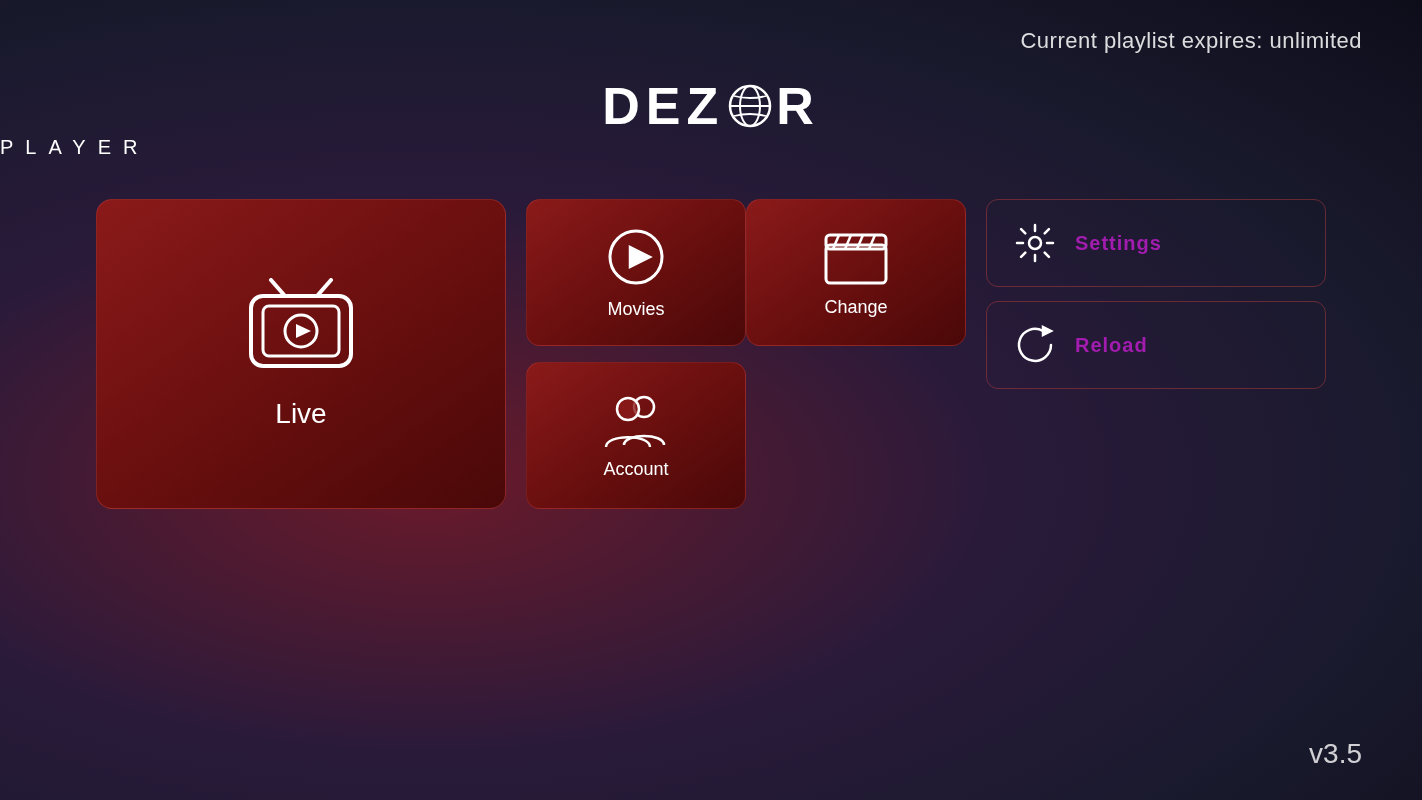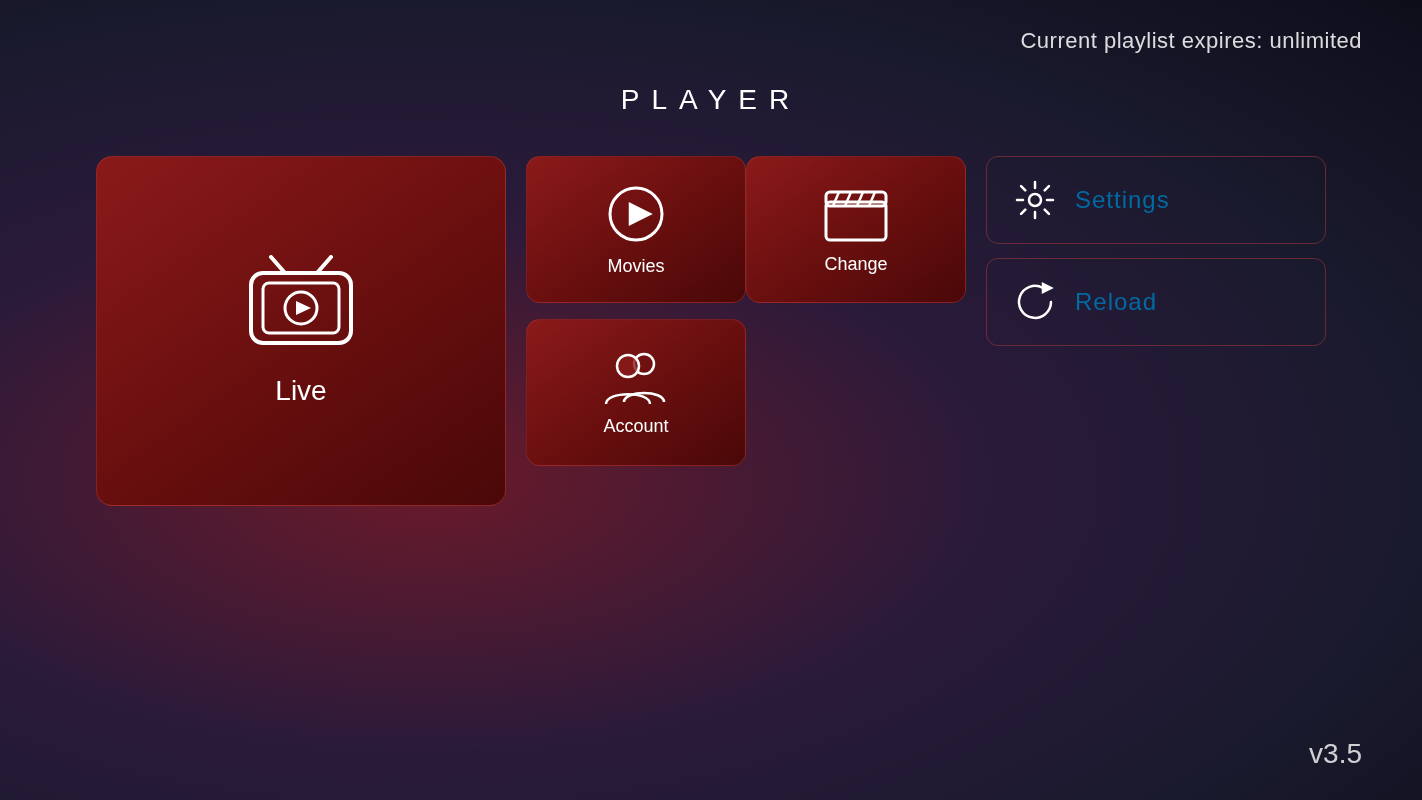--- a/index.html
+++ b/index.html
@@ -44,26 +44,26 @@
 
     .logo-text .globe-icon {
       display: inline-block;
       width: 48px;
       height: 48px;
       margin: 0 2px;
       vertical-align: middle;
     }
 
     .logo-sub {
-      font-size: 28px;
+      font-size: 20px;
       font-weight: 400;
       letter-spacing: 12px;
       color: white;
       margin-top: 4px;
-      text-align: center;
+      text-align: left;
     }
 
     .main-grid {
       display: flex;
       justify-content: center;
       align-items: flex-start;
       gap: 20px;
       padding: 0 60px;
       margin-top: 10px;
     }
@@ -86,21 +86,21 @@
     .col-right {
       display: flex;
       flex-direction: column;
       gap: 14px;
       flex: 0 0 auto;
     }
 
     
     .btn-live {
       width: 410px;
-      height: 350px;
+      height: 310px;
       background: linear-gradient(145deg, #8b1a1a 0%, #6b0f0f 50%, #4a0808 100%);
       border: 1.5px solid rgba(180, 60, 60, 0.5);
       border-radius: 16px;
       display: flex;
       flex-direction: column;
       align-items: center;
       justify-content: center;
       cursor: pointer;
       gap: 16px;
       transition: all 0.2s;
@@ -144,23 +144,23 @@
       display: flex;
       align-items: center;
       justify-content: flex-start;
       padding: 0 28px;
       cursor: pointer;
       gap: 20px;
       transition: all 0.2s;
     }
 
     .btn-wide .label {
-      font-size: 24px;
-      color: #0369a1;
-      font-weight: 400;
+      font-size: 20px;
+      color: #a21caf;
+      font-weight: 700;
       letter-spacing: 1px;
     }
 
     
     .tv-icon svg {
       width: 120px;
       height: 100px;
     }
 
     
@@ -185,20 +185,33 @@
       stroke: white;
       stroke-width: 2.5;
     }
   </style>
 </head>
 <body>
 
 <div class="top-right-info">Current playlist expires: unlimited</div>
 
 <div class="logo-area">
+  <div class="logo-text">
+    <span>DEZ</span>
+    <span class="globe-icon">
+      <svg viewBox="0 0 48 48" width="48" height="48" fill="none" xmlns="http://www.w3.org/2000/svg">
+        <circle cx="24" cy="24" r="20" stroke="white" stroke-width="2.5" fill="none"></circle>
+        <ellipse cx="24" cy="24" rx="10" ry="20" stroke="white" stroke-width="2" fill="none"></ellipse>
+        <line x1="4" y1="24" x2="44" y2="24" stroke="white" stroke-width="2"></line>
+        <path d="M8 14 Q24 18 40 14" stroke="white" stroke-width="1.8" fill="none"></path>
+        <path d="M8 34 Q24 30 40 34" stroke="white" stroke-width="1.8" fill="none"></path>
+      </svg>
+    </span>
+    <span>R</span>
+  </div>
   <div class="logo-sub">PLAYER</div>
 </div>
 
 <div class="main-grid">
 
   <div class="col-left">
     <div class="btn-live">
       <div class="tv-icon">
         <svg viewBox="0 0 120 100" width="120" height="100" fill="none" xmlns="http://www.w3.org/2000/svg">
 

